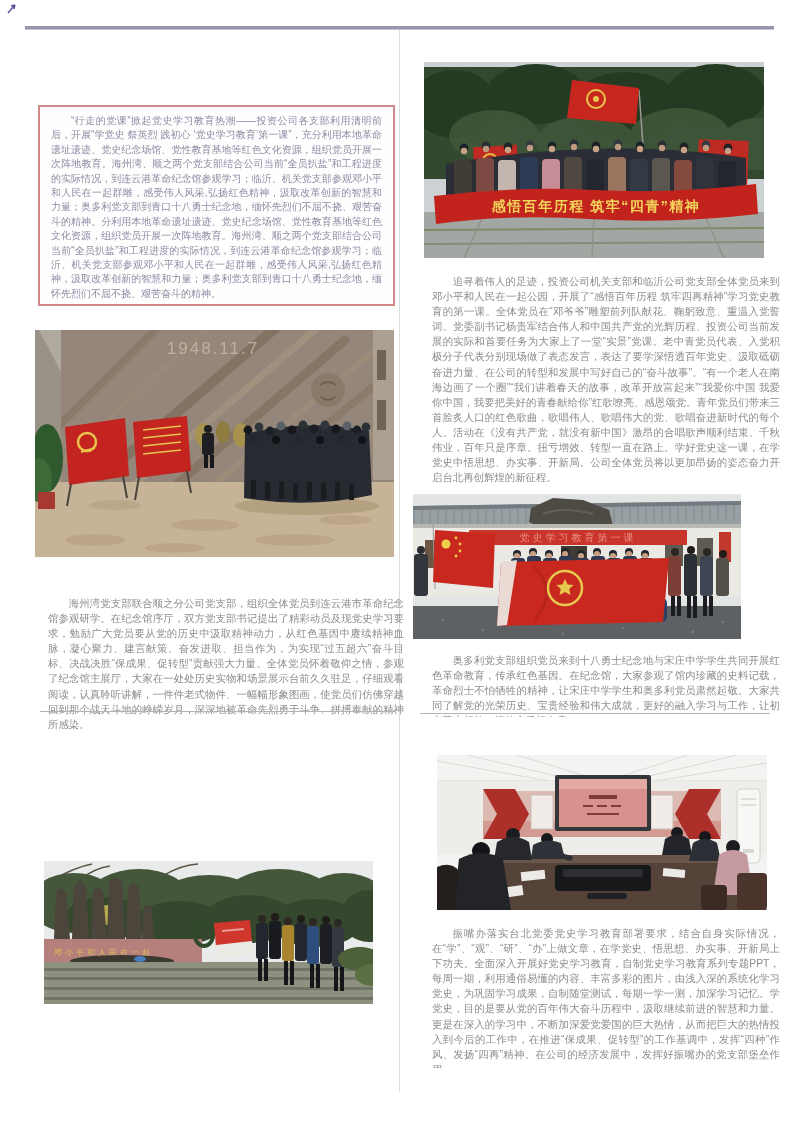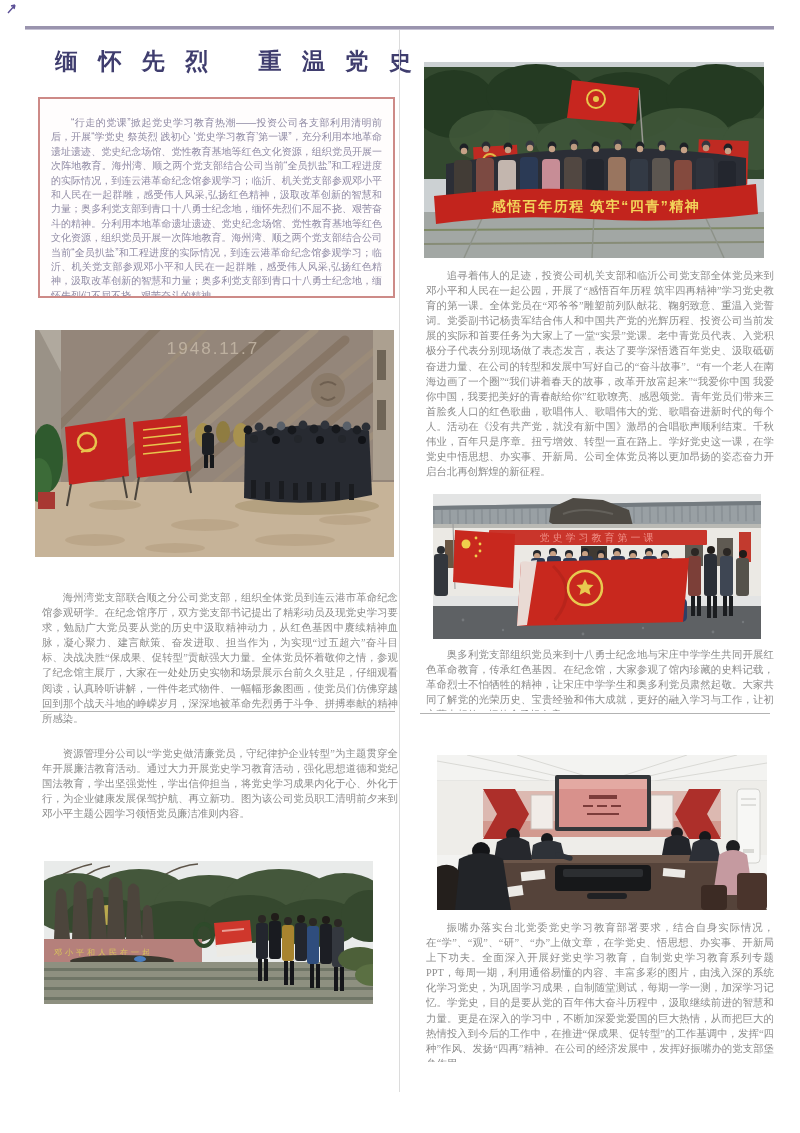--- a/index.html
+++ b/index.html
@@ -2,51 +2,50 @@
 <html><head>
 <meta charset="utf-8">
 <style>
   html,body{margin:0;padding:0;background:#ffffff;}
   body{width:800px;height:1133px;position:relative;font-family:"Liberation Sans",sans-serif;overflow:hidden;}
   .sheet{position:absolute;inset:0;background:#ffffff;}
   .corner-mark{position:absolute;left:6px;top:3px;width:12px;height:12px;}
   .top-rule{position:absolute;left:25px;top:26px;width:749px;height:3px;background:#9a94ae;border-bottom:1px solid #c6c2d4;}
   .page-title{position:absolute;left:55px;top:46px;margin:0;font-size:23px;font-weight:bold;color:#3f3d6e;letter-spacing:7px;white-space:nowrap;}
   .col-divider{position:absolute;left:399px;top:30px;width:1px;height:1062px;background:#dcdcdc;}
-  .intro-box{position:absolute;left:38px;top:97px;width:357px;height:201px;border:2px solid #cd8a87;box-sizing:border-box;padding:17px 11px;overflow:hidden;background:#fffdfd;}
+  .intro-box{position:absolute;left:38px;top:105px;width:357px;height:201px;border:2px solid #cd8a87;box-sizing:border-box;padding:7px 11px;overflow:hidden;background:#fffdfd;}
   .intro-box p{margin:0;font-size:10px;line-height:14.4px;color:#8f8aa4;text-align:justify;text-indent:2em;}
-  .body{position:absolute;margin:2px;font-size:10.4px;line-height:15.1px;color:#8c8c8c;text-align:justify;text-indent:2em;overflow:hidden;font-family:Liberation Serif, serif;}
+  .body{position:absolute;margin:8px;font-size:10.4px;line-height:15.1px;color:#8c8c8c;text-align:justify;text-indent:2em;overflow:hidden;}
   .left-p1{left:40px;top:588px;width:356px;height:146px;}
   .left-p2{left:40px;top:744px;width:356px;height:112px;}
   .right-p1{left:424px;top:266px;width:348px;height:226px;}
   .right-p2{left:424px;top:645px;width:348px;height:64px;}
   .right-p3{left:424px;top:918px;width:348px;height:142px;}
   .hr{position:absolute;height:1px;background:#b3b3b3;}
   .hr-left{left:40px;top:711px;width:355px;}
   .hr-right{left:420px;top:713px;width:350px;}
   .photo{position:absolute;line-height:0;margin:0;}
   .photo svg{display:block;}
   .photo1{left:35px;top:330px;border-radius:31px;}
   .photo2{left:44px;top:861px;}
   .photo3{left:424px;top:62px;}
-  .photo4{left:433px;top:494px;text-decoration:underline;}
+  .photo4{left:413px;top:494px;text-decoration:underline;}
   .photo5{left:437px;top:755px;}
 </style>
 </head>
 <body>
 
 <div class="sheet">
 
   <svg class="corner-mark" viewBox="0 0 12 12">
     <path d="M2,10 L9,2 M9,2 l-4,1 M9,2 l-1,4" stroke="#5b4f96" stroke-width="1.4" fill="none"></path>
   </svg>
 
   <div class="top-rule"></div>
 
-  <h1 class="page-title">缅 怀 先 烈　 重 温 党 史</h1>
 
   <div class="col-divider"></div>
 
   <div class="intro-box">
     <p>“行走的党课”掀起党史学习教育热潮——投资公司各支部利用清明前后，开展“学党史 祭英烈 践初心 ‘党史学习教育’第一课”，充分利用本地革命遗址遗迹、党史纪念场馆、党性教育基地等红色文化资源，组织党员开展一次阵地教育。海州湾、顺之两个党支部结合公司当前“全员扒盐”和工程进度的实际情况，到连云港革命纪念馆参观学习；临沂、机关党支部参观邓小平和人民在一起群雕，感受伟人风采,弘扬红色精神，汲取改革创新的智慧和力量；奥多利党支部到青口十八勇士纪念地，缅怀先烈们不屈不挠、艰苦奋斗的精神。分利用本地革命遗址遗迹、党史纪念场馆、党性教育基地等红色文化资源，组织党员开展一次阵地教育。海州湾、顺之两个党支部结合公司当前“全员扒盐”和工程进度的实际情况，到连云港革命纪念馆参观学习；临沂、机关党支部参观邓小平和人民在一起群雕，感受伟人风采,弘扬红色精神，汲取改革创新的智慧和力量；奥多利党支部到青口十八勇士纪念地，缅怀先烈们不屈不挠、艰苦奋斗的精神。</p>
   </div>
 
   <figure class="photo photo1">
     <svg width="359" height="227" viewBox="0 0 359 227">
       <rect width="359" height="227" fill="#94867a"></rect>
@@ -147,21 +146,20 @@
             <rect x="286" y="153" width="5" height="17"></rect>
           <rect x="300" y="152" width="5" height="18"></rect>
             <rect x="314" y="154" width="5" height="16"></rect>
         </g>
       </g>
     </svg>
   </figure>
 
   <p class="body left-p1">海州湾党支部联合顺之分公司党支部，组织全体党员到连云港市革命纪念馆参观研学。在纪念馆序厅，双方党支部书记提出了精彩动员及现党史学习要求，勉励广大党员要从党的历史中汲取精神动力，从红色基因中赓续精神血脉，凝心聚力、建言献策、奋发进取、担当作为，为实现“过五超六”奋斗目标、决战决胜“保成果、促转型”贡献强大力量。全体党员怀着敬仰之情，参观了纪念馆主展厅，大家在一处处历史实物和场景展示台前久久驻足，仔细观看阅读，认真聆听讲解，一件件老式物件、一幅幅形象图画，使党员们仿佛穿越回到那个战天斗地的峥嵘岁月，深深地被革命先烈勇于斗争、拼搏奉献的精神所感染。</p>
   <div class="hr hr-left"></div>
-  <p class="body left-p2">资源管理分公司以“学党史做清廉党员，守纪律护企业转型”为主题贯穿全年开展廉洁教育活动。通过大力开展党史学习教育活动，强化思想道德和党纪国法教育，学出坚强党性，学出信仰担当，将党史学习成果内化于心、外化于行，为企业健康发展保驾护航、再立新功。图为该公司党员职工清明前夕来到邓小平主题公园学习领悟党员廉洁准则内容。</p>
 
   <figure class="photo photo3">
     <svg width="340" height="196" viewBox="0 0 340 196">
       <rect width="340" height="196" fill="#ccd1d3"></rect>
       <g>
         <rect y="5" width="340" height="112" fill="#33492f"></rect>
         <g fill="#243a22">
           <ellipse cx="30" cy="42" rx="42" ry="34"></ellipse>
             <ellipse cx="112" cy="32" rx="50" ry="30"></ellipse>
           <ellipse cx="202" cy="44" rx="55" ry="34"></ellipse>

